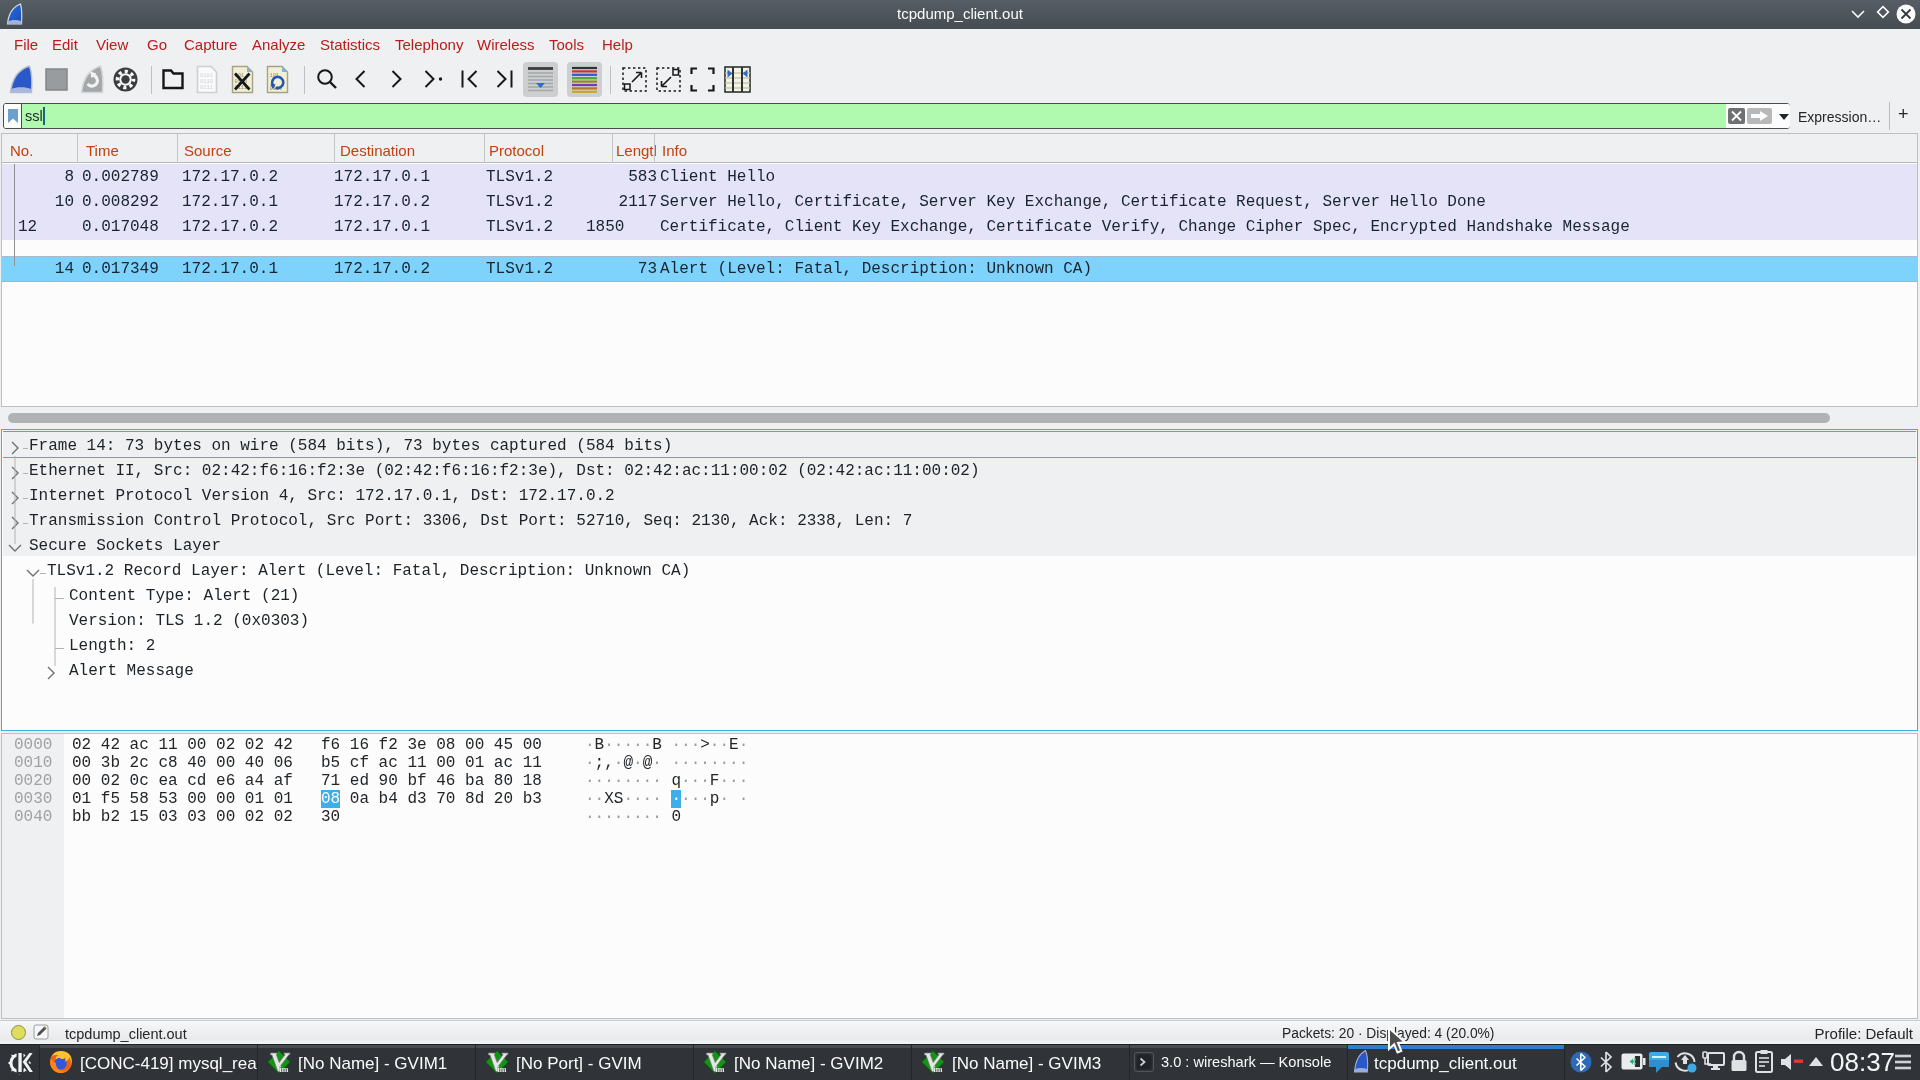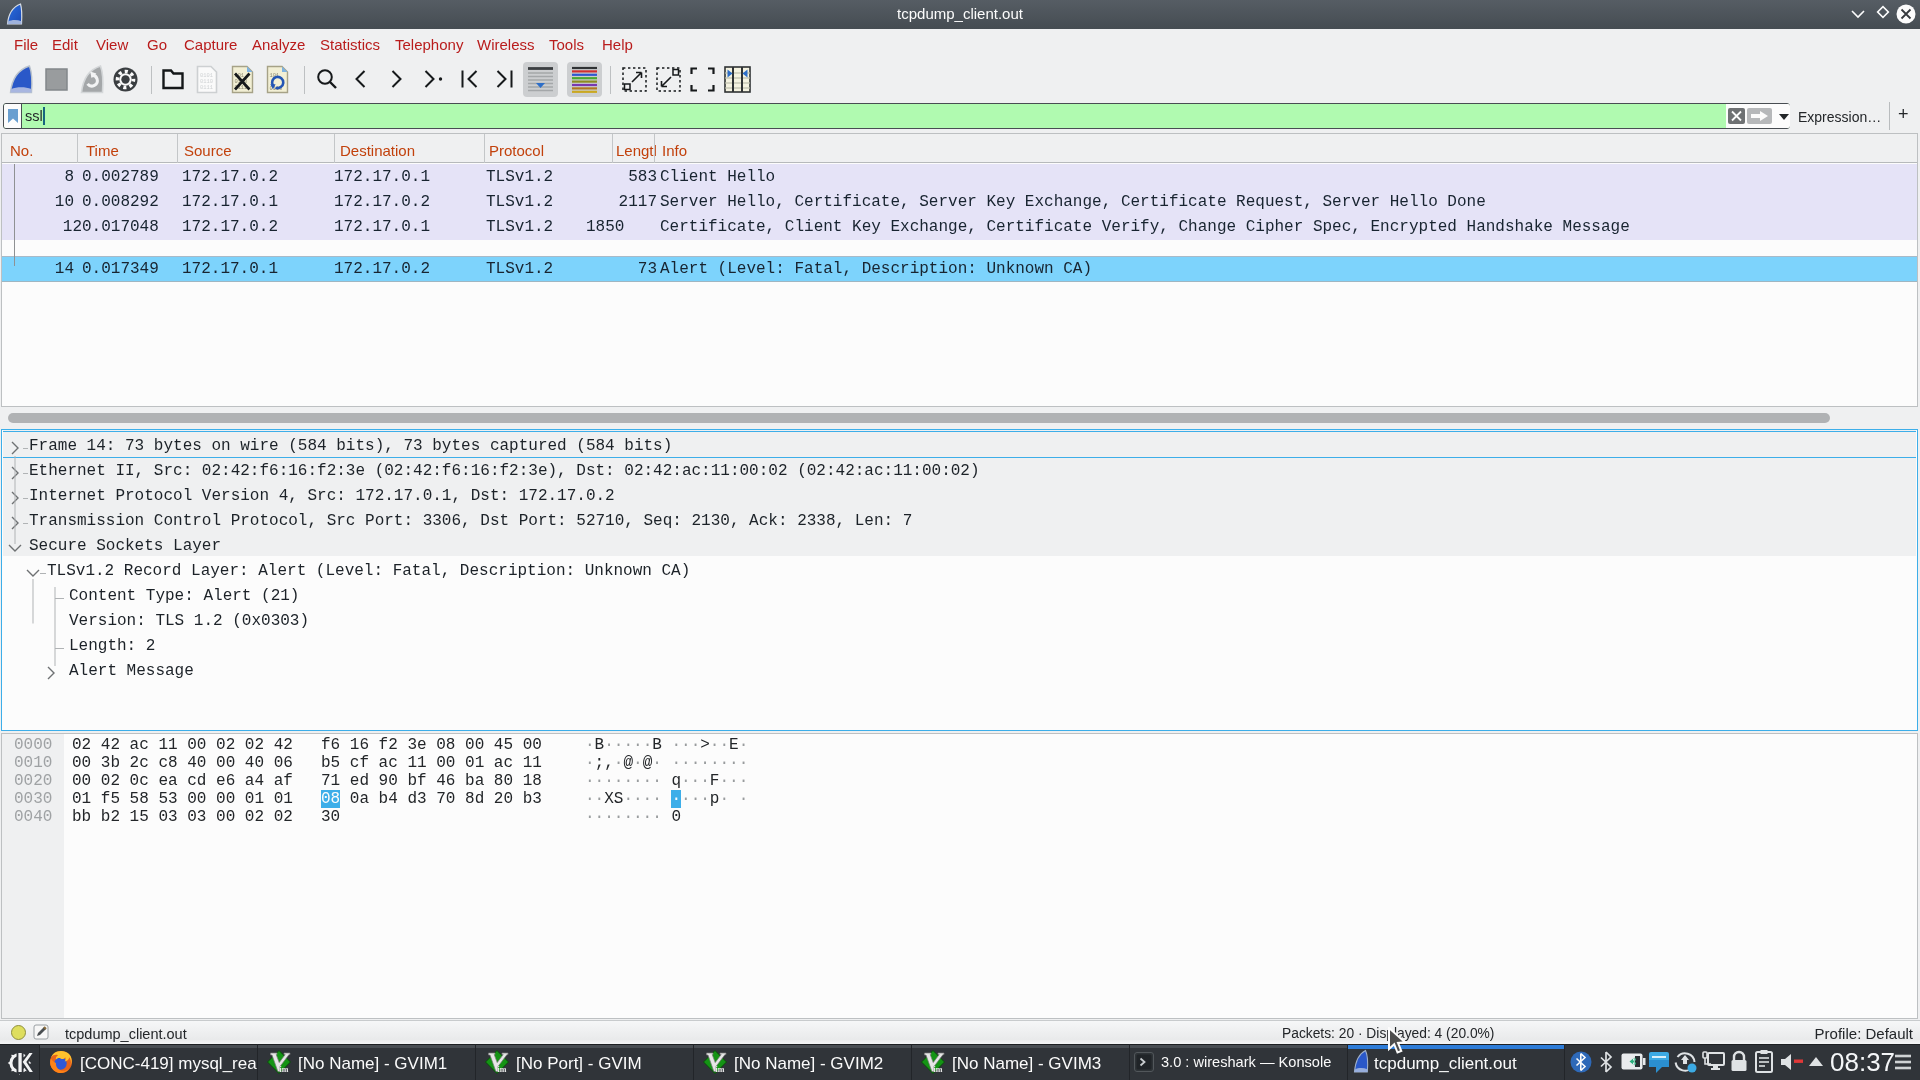--- a/index.html
+++ b/index.html
@@ -309,21 +309,21 @@
   <div class="prow lav mono" style="top:55.3px">
     <b style="left:0;width:72px;text-align:right">10</b>
       <b style="left:80px">0.008292</b>
       <b style="left:180px">172.17.0.1</b>
       <b style="left:332px">172.17.0.2</b>
       <b style="left:484px">TLSv1.2</b>
       <b style="left:560px;width:95px;text-align:right">2117</b>
       <b style="left:658px">Server Hello, Certificate, Server Key Exchange, Certificate Request, Server Hello Done</b>
   </div>
   <div class="prow lav mono" style="top:80.6px">
-    <b style="left:8px;width:72px;text-align:right">12</b>
+    <b style="left:16px;width:72px;">12</b>
       <b style="left:80px">0.017048</b>
       <b style="left:180px">172.17.0.2</b>
       <b style="left:332px">172.17.0.1</b>
       <b style="left:484px">TLSv1.2</b>
       <b style="left:584px;width:95px;text-align:left">1850</b>
       <b style="left:658px">Certificate, Client Key Exchange, Certificate Verify, Change Cipher Spec, Encrypted Handshake Message</b>
   </div>
   <div class="prow sel mono" style="top:105.9px;border-top:1px solid #a9bac8;border-bottom:1px solid #9fb6c2;height:26px">
     <b style="left:0;width:72px;text-align:right">14</b>
       <b style="left:80px">0.017349</b>

